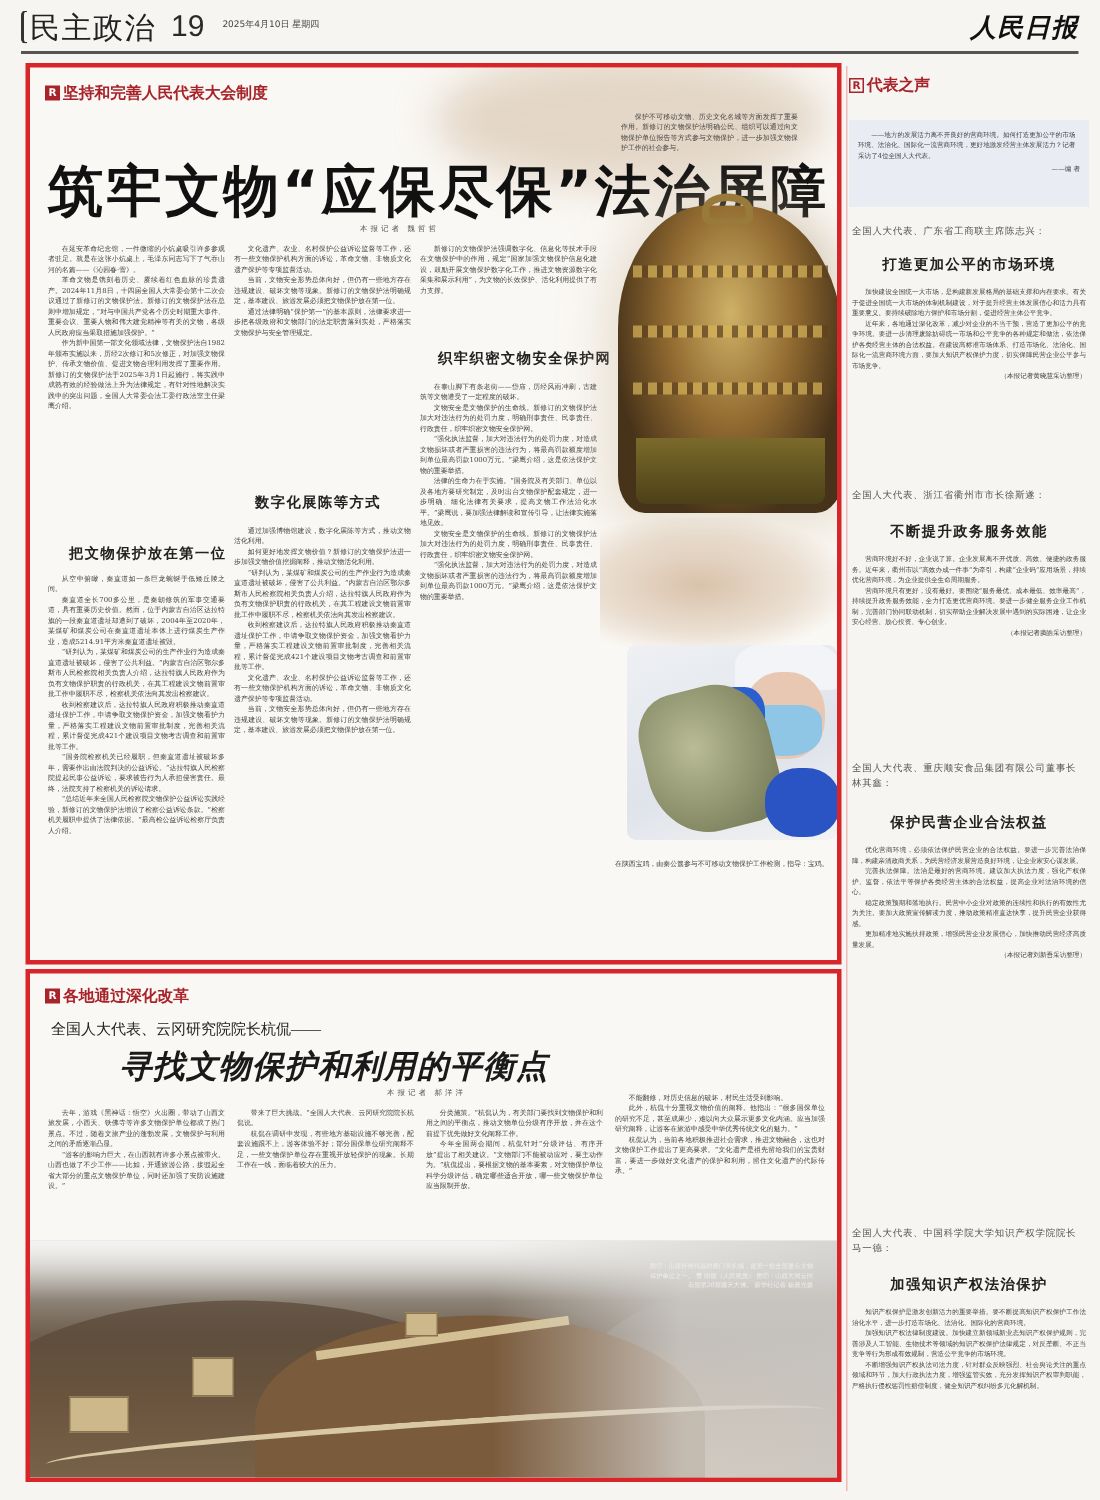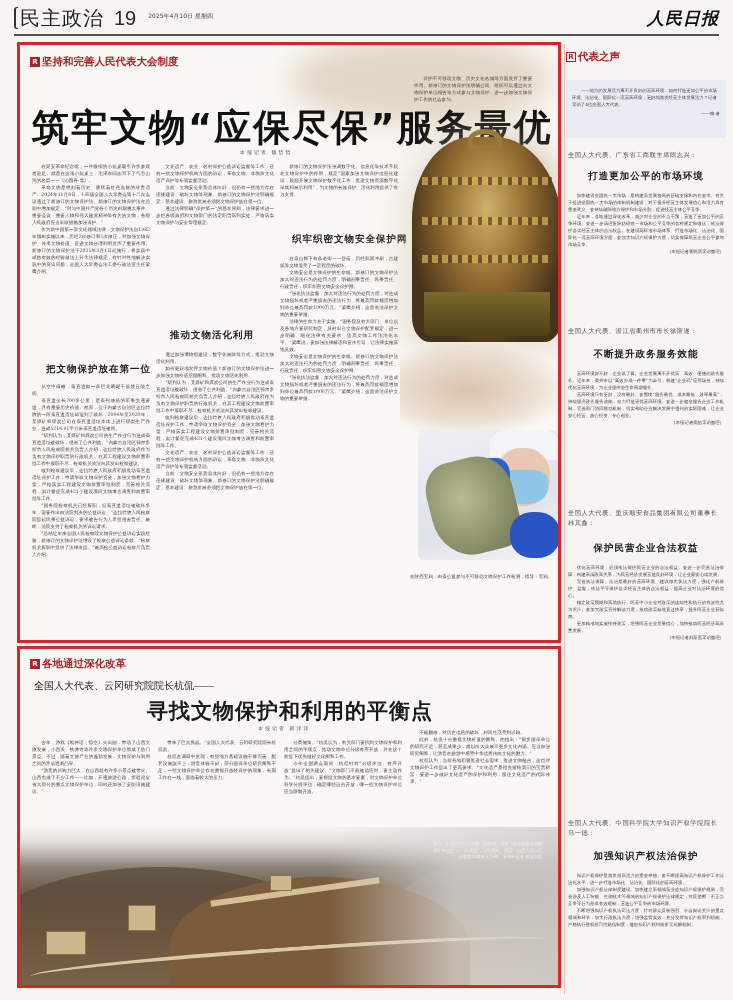--- a/index.html
+++ b/index.html
@@ -47,21 +47,21 @@
   .img-lab .mask { position:absolute; left:80px; top:40px; width:50px; height:34px; background:#8fc6e6; border-radius: 30% 30% 45% 45%; }
   .img-lab .glove1 { position:absolute; left:58px; top:28px; width:34px; height:40px; background:#2b5fd0; border-radius: 40%; }
   .img-lab .glove2 { position:absolute; left:92px; top:82px; width:50px; height:46px; background:#2a54c4; border-radius: 45%; }
   .img-lab .stone { position:absolute; left:12px; top:28px; width:86px; height:96px; background: radial-gradient(ellipse at 40% 40%, #b9bc96 0%, #8f946e 55%, #6c7052 100%); border-radius: 30% 40% 25% 45%; transform: rotate(-14deg); }
   .ink-wash { position: absolute; left: 380px; top: 300px; width: 165px; height: 90px; background: radial-gradient(ellipse at 40% 50%, rgba(190,150,110,.55) 0%, rgba(190,150,110,.25) 50%, transparent 75%); }
 
   .photo-caption { position: absolute; left: 390px; top: 528px; width: 150px; font-size: 4.6px; line-height: 7px; color: #444; }
 
   
   .b-subhead { position:absolute; left: 14px; top: 30px; font-family: Liberation Serif, serif; font-size: 10px; color:#222; white-space: nowrap; }
-  .b-headline { position:absolute; left: 60px; top: 48px; width: 420px; text-align: center; font-family: "DejaVu Serif", serif; font-weight: bold; font-size: 21px; color:#1a1a1a; letter-spacing: 1px; white-space: nowrap; }
+  .b-headline { position:absolute; left: 60px; top: 48px; width: 420px; font-family: "DejaVu Serif", serif; font-weight: bold; font-size: 21px; color:#1a1a1a; letter-spacing: 1px; white-space: nowrap; font-style: italic; }
 
   .greatwall { position: absolute; left: 0; top: 178px; width: 538px; height: 158px; overflow: hidden;
     background: linear-gradient(180deg, #d9d8d6 0%, #9b948a 18%, #6e5e4d 40%, #8a6b48 60%, #b08a5d 80%, #c9a979 100%); }
   .greatwall .sky { position:absolute; left:0; top:0; width:100%; height:40px; background: linear-gradient(#f4f3f1, rgba(210,206,200,.0)); }
   .greatwall .mtn1 { position:absolute; left:-40px; top:40px; width:360px; height:150px; background:#5b4a3a; border-radius: 60% 60% 0 0; opacity:.75; }
   .greatwall .mtn2 { position:absolute; left:150px; top:50px; width:300px; height:140px; background:#7a5b3c; border-radius: 55% 55% 0 0; }
   .greatwall .mtn3 { position:absolute; left:360px; top:30px; width:240px; height:160px; background:#8e8a85; border-radius: 60% 60% 0 0; opacity:.45; }
   .greatwall .wall { position:absolute; left:10px; top:120px; width:520px; height:22px; border-top: 4px solid #d8c8a4; border-radius: 50% 50% 0 0; transform: rotate(-4deg); }
   .greatwall .tower { position:absolute; background:#cdb88c; border:1px solid #8a7450; }
   .greatwall .ridge { position:absolute; left:190px; top:62px; width:170px; height:6px; background:#d3c094; transform: rotate(-8deg); }
@@ -94,21 +94,21 @@
 </div>
 
 <div class="box box-top">
   <div class="smudge" style="left:270px;top:-10px;width:260px;height:90px;background:#cdb59a;"></div>
   <div class="smudge" style="left:430px;top:100px;width:100px;height:70px;background:#bfb0a0;"></div>
 
   <div class="kicker" style="left:10px;top:10px;">
     <span class="rmark">R</span>
     <span>坚持和完善人民代表大会制度</span>
   </div>
-  <div class="headline">筑牢文物“应保尽保”服务最优</div>
+  <div class="headline">筑牢文物“应保尽保”法治屏障</div>
   <div class="byline" style="left:220px;top:104px;">本报记者  魏哲哲</div>
 
   <div class="col" style="left:12px;top:118px;width:118px;height:195px;">
     <p>在延安革命纪念馆，一件微缩的小炕桌吸引许多参观者驻足。就是在这张小炕桌上，毛泽东同志写下了气吞山河的名篇——《沁园春·雪》。</p>
     <p>革命文物是镌刻着历史、赓续着红色血脉的珍贵遗产。2024年11月8日，十四届全国人大常委会第十二次会议通过了新修订的文物保护法。新修订的文物保护法在总则中增加规定，“对与中国共产党各个历史时期重大事件、重要会议、重要人物和伟大建党精神等有关的文物，各级人民政府应当采取措施加强保护。”</p>
     <p>作为新中国第一部文化领域法律，文物保护法自1982年颁布实施以来，历经2次修订和5次修正，对加强文物保护、传承文物价值、促进文物合理利用发挥了重要作用。新修订的文物保护法于2025年3月1日起施行，将实践中成熟有效的经验做法上升为法律规定，有针对性地解决实践中的突出问题，全国人大常委会法工委行政法室主任梁鹰介绍。</p>
   </div>
   <div class="sec-head" style="left:26px;top:318px;">把文物保护放在第一位</div>
   <div class="col" style="left:12px;top:338px;width:118px;height:258px;">
     <p>从空中俯瞰，秦直道如一条巨龙蜿蜒于低矮丘陵之间。</p>
@@ -117,21 +117,21 @@
     <p>收到检察建议后，达拉特旗人民政府积极推动秦直道遗址保护工作，申请争取文物保护资金，加强文物看护力量，严格落实工程建设文物前置审批制度，完善相关流程，累计督促完成421个建设项目文物考古调查和前置审批等工作。</p>
     <p>“国务院检察机关已经履职，但秦直道遗址被破坏多年，需要作出由法院判决的公益诉讼。”达拉特旗人民检察院提起民事公益诉讼，要求被告行为人承担侵害责任。最终，法院支持了检察机关的诉讼请求。</p>
     <p>“总结近年来全国人民检察院文物保护公益诉讼实践经验，新修订的文物保护法增设了检察公益诉讼条款。”检察机关履职中提供了法律依据。“最高检公益诉讼检察厅负责人介绍。</p>
   </div>
 
   <div class="col" style="left:136px;top:118px;width:118px;height:160px;">
     <p>文化遗产、农业、名村保护公益诉讼监督等工作，还有一些文物保护机构方面的诉讼，革命文物、非物质文化遗产保护等专项监督活动。</p>
     <p>当前，文物安全形势总体向好，但仍有一些地方存在违规建设、破坏文物等现象。新修订的文物保护法明确规定，基本建设、旅游发展必须把文物保护放在第一位。</p>
     <p>通过法律明确“保护第一”的基本原则，法律要求进一步把各级政府和文物部门的法定职责落到实处，严格落实文物保护与安全管理规定。</p>
   </div>
-  <div class="sec-head" style="left:150px;top:284px;">推动文物活化利用</div>
+  <div class="sec-head" style="left:150px;top:284px;">数字化展陈等方式</div>
   <div class="col" style="left:136px;top:306px;width:118px;height:290px;">
     <p>通过加强博物馆建设，数字化展陈等方式，推动文物活化利用。</p>
     <p>如何更好地发挥文物价值？新修订的文物保护法进一步加强文物价值挖掘阐释，推动文物活化利用。</p>
     <p>“研判认为，某煤矿和煤炭公司的生产作业行为造成秦直道遗址被破坏，侵害了公共利益。”内蒙古自治区鄂尔多斯市人民检察院相关负责人介绍，达拉特旗人民政府作为负有文物保护职责的行政机关，在其工程建设文物前置审批工作中履职不尽，检察机关依法向其发出检察建议。</p>
     <p>收到检察建议后，达拉特旗人民政府积极推动秦直道遗址保护工作，申请争取文物保护资金，加强文物看护力量，严格落实工程建设文物前置审批制度，完善相关流程，累计督促完成421个建设项目文物考古调查和前置审批等工作。</p>
     <p>文化遗产、农业、名村保护公益诉讼监督等工作，还有一些文物保护机构方面的诉讼，革命文物、非物质文化遗产保护等专项监督活动。</p>
     <p>当前，文物安全形势总体向好，但仍有一些地方存在违规建设、破坏文物等现象。新修订的文物保护法明确规定，基本建设、旅游发展必须把文物保护放在第一位。</p>
   </div>
 
   <div class="col" style="left:260px;top:118px;width:118px;height:60px;">

